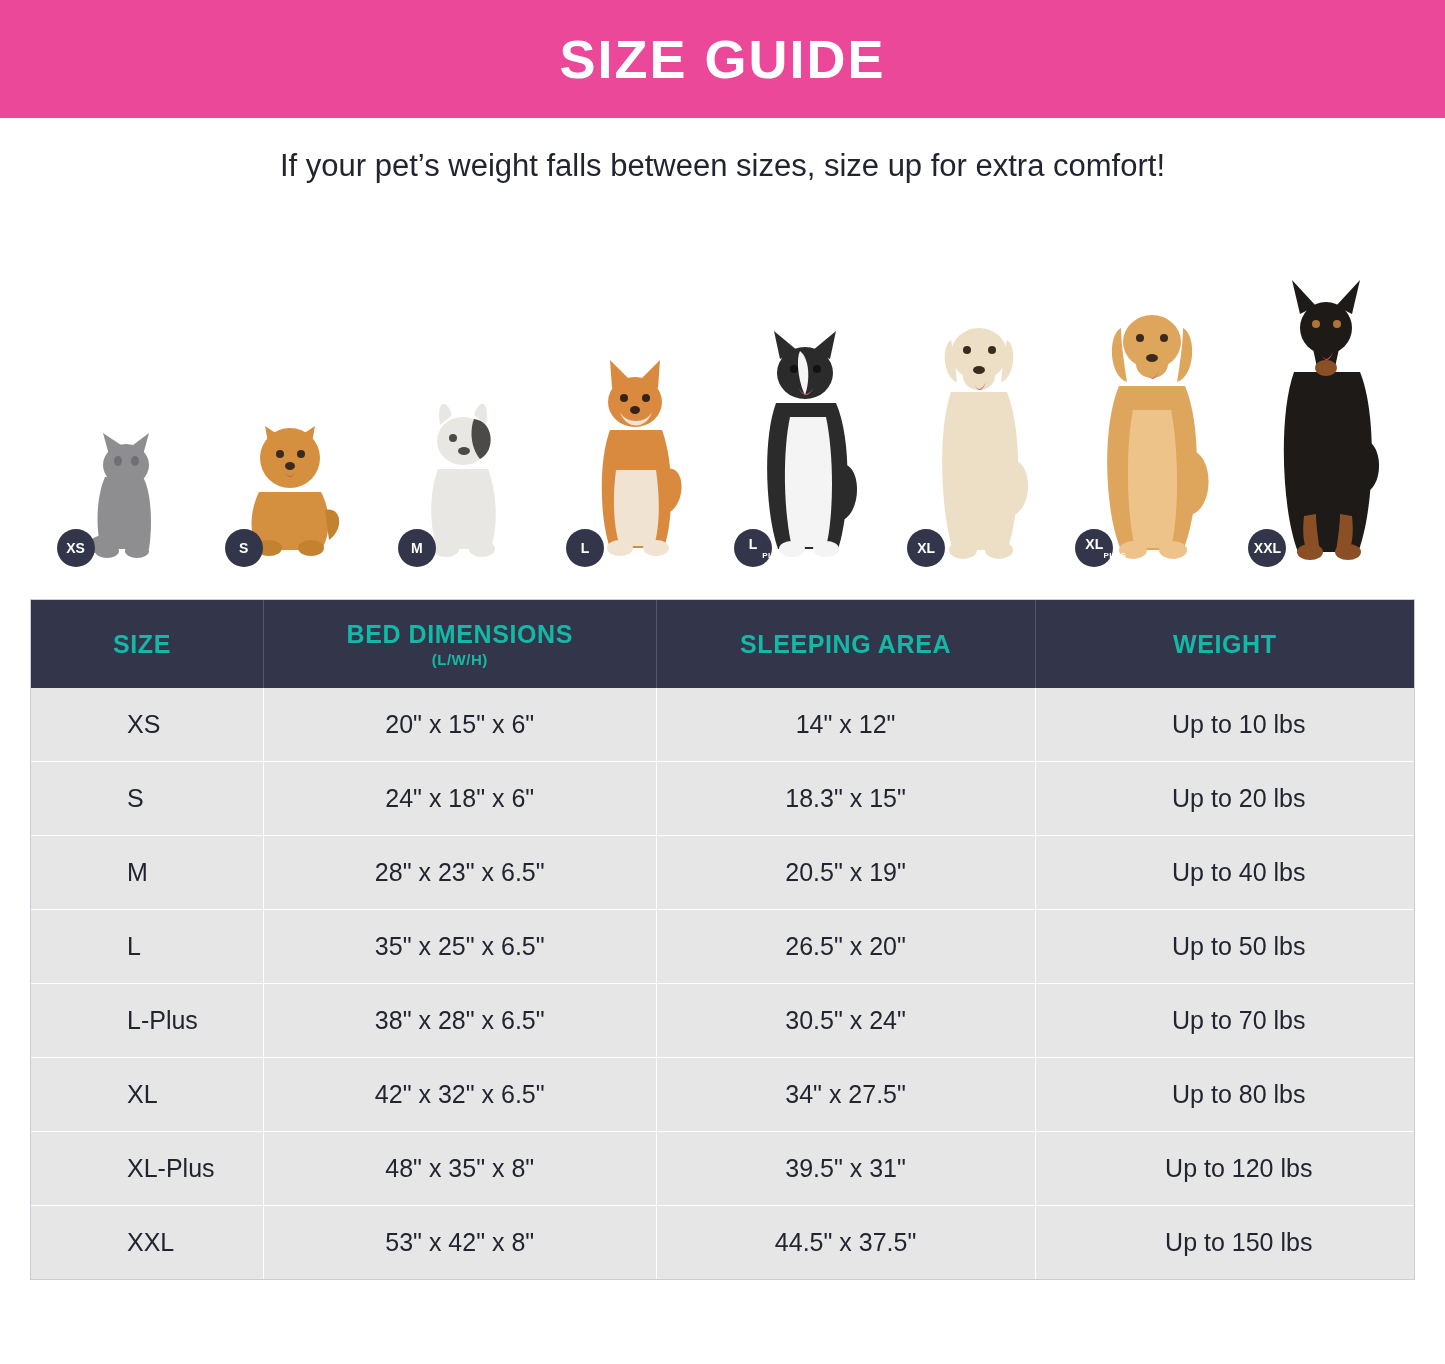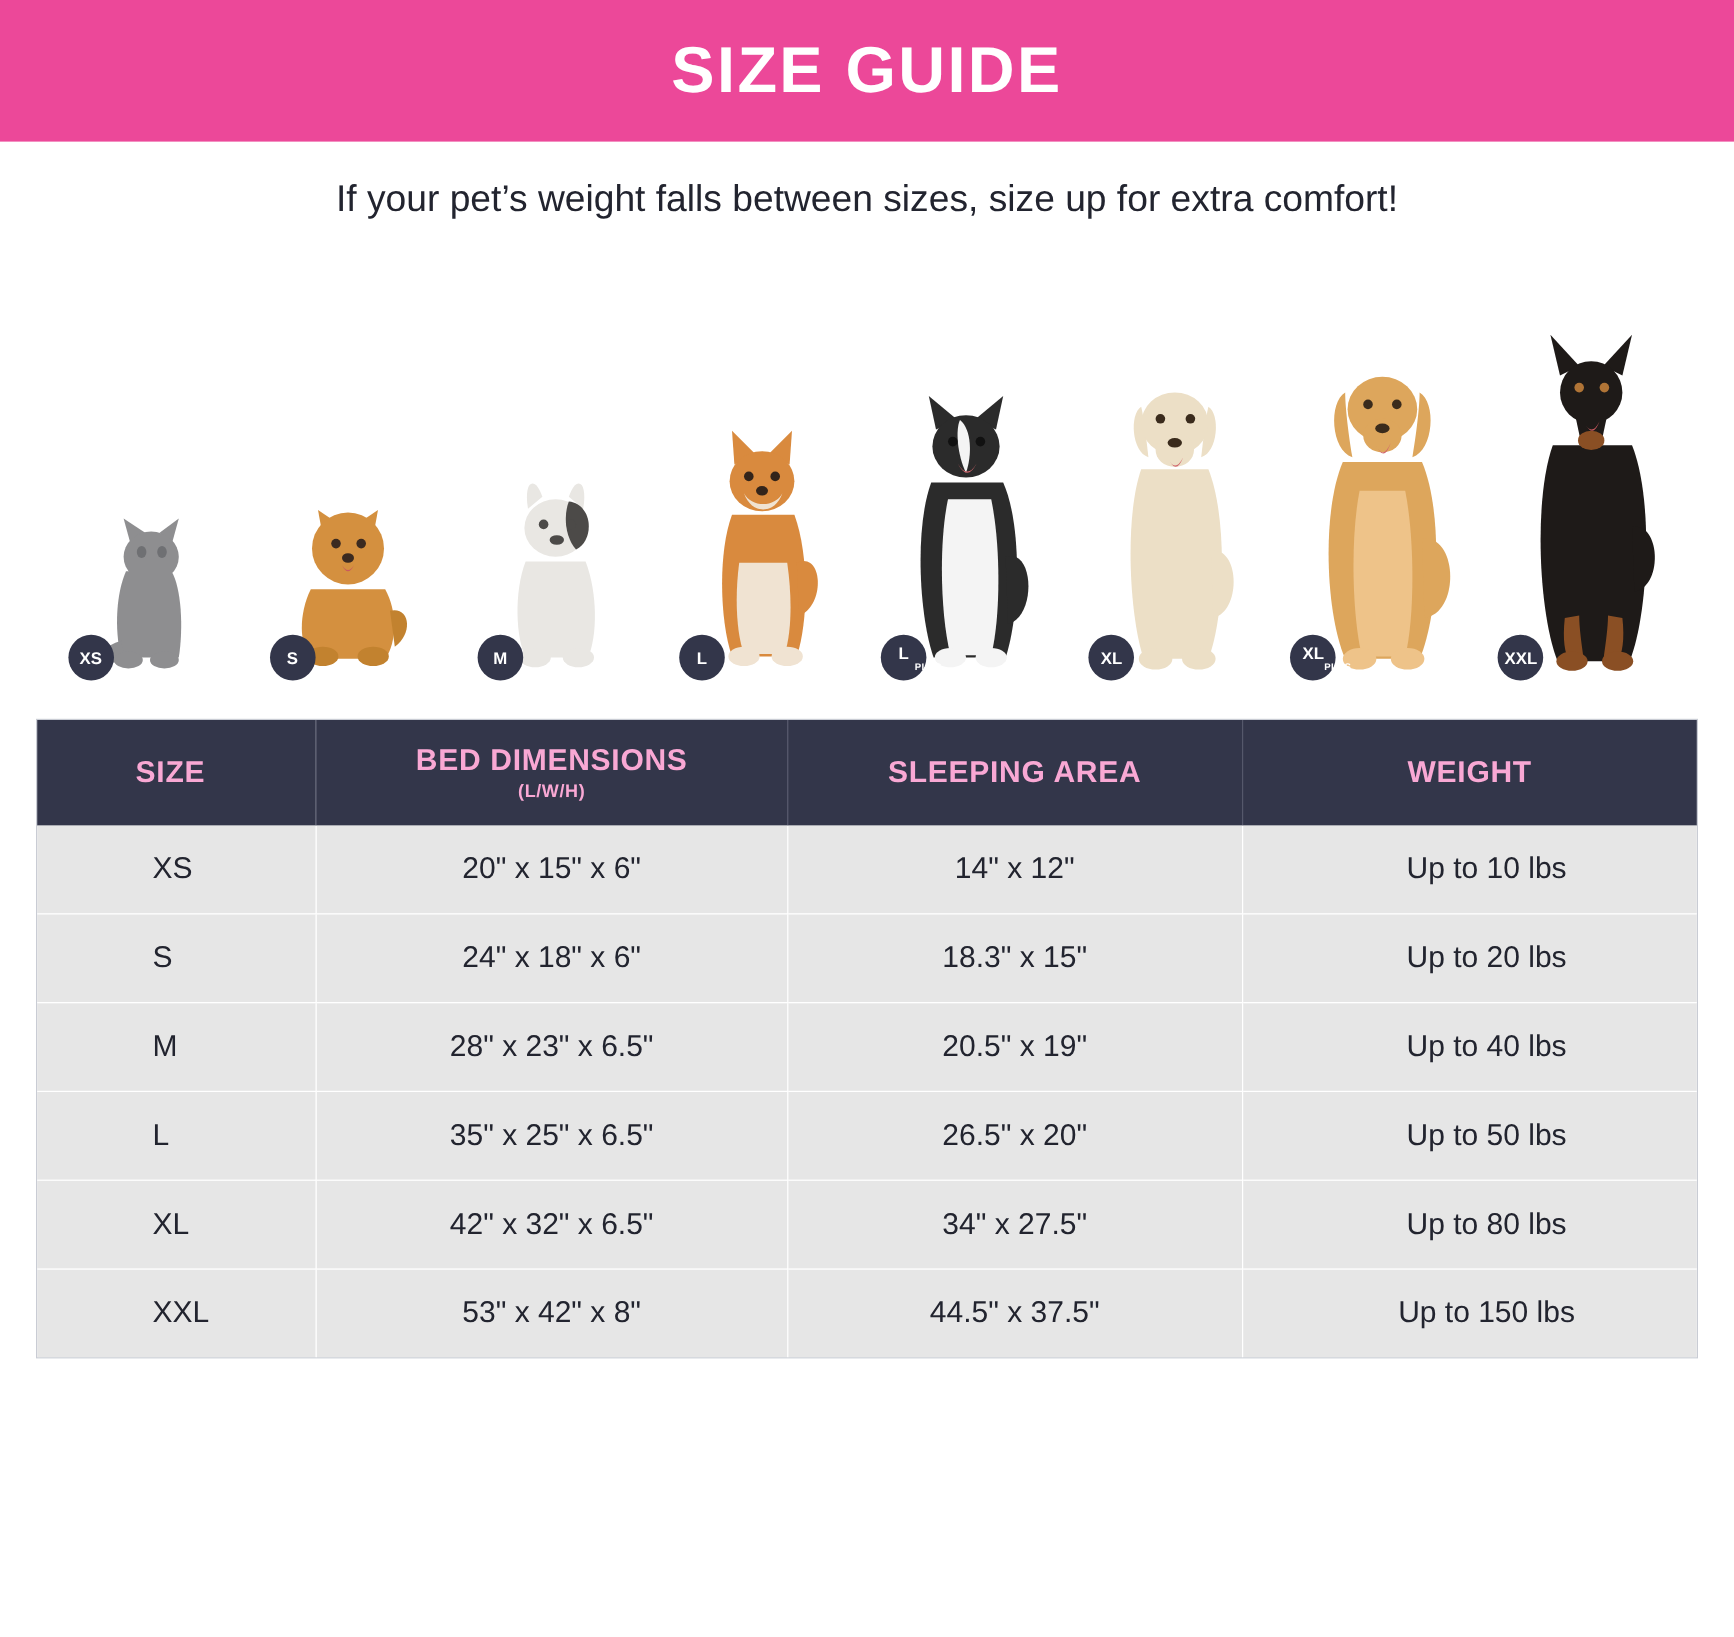--- a/index.html
+++ b/index.html
@@ -97,21 +97,21 @@
     margin: 30px 30px 0 30px;
     border: 1px solid #c9ccd4;
   }
   table {
     width: 100%;
     border-collapse: collapse;
     table-layout: fixed;
   }
   thead th {
     background: #33364a;
-    color: #f9a8d4;
+    color: #14b8a6;
     font-size: 25px;
     font-weight: bold;
     letter-spacing: .6px;
     padding: 20px 4px 20px 4px;
     text-align: center;
     border-right: 1px solid #55586b;
     vertical-align: middle;
   }
   thead th:last-child { border-right: none; }
   thead th.size-col { text-align: left; padding-left: 82px; }
@@ -411,26 +411,38 @@
         <td>20.5" x 19"</td>
         <td>Up to 40 lbs</td>
       </tr>
       <tr>
         <td class="size-cell">L</td>
         <td>35" x 25" x 6.5"</td>
         <td>26.5" x 20"</td>
         <td>Up to 50 lbs</td>
       </tr>
       <tr>
+        <td class="size-cell">L-Plus</td>
+        <td>38" x 28" x 6.5"</td>
+        <td>30.5" x 24"</td>
+        <td>Up to 70 lbs</td>
+      </tr>
+      <tr>
         <td class="size-cell">XL</td>
         <td>42" x 32" x 6.5"</td>
         <td>34" x 27.5"</td>
         <td>Up to 80 lbs</td>
       </tr>
       <tr>
+        <td class="size-cell">XL-Plus</td>
+        <td>48" x 35" x 8"</td>
+        <td>39.5" x 31"</td>
+        <td>Up to 120 lbs</td>
+      </tr>
+      <tr>
         <td class="size-cell">XXL</td>
         <td>53" x 42" x 8"</td>
         <td>44.5" x 37.5"</td>
         <td>Up to 150 lbs</td>
       </tr>
     </tbody>
   </table>
 </div>
 
 </body></html>

